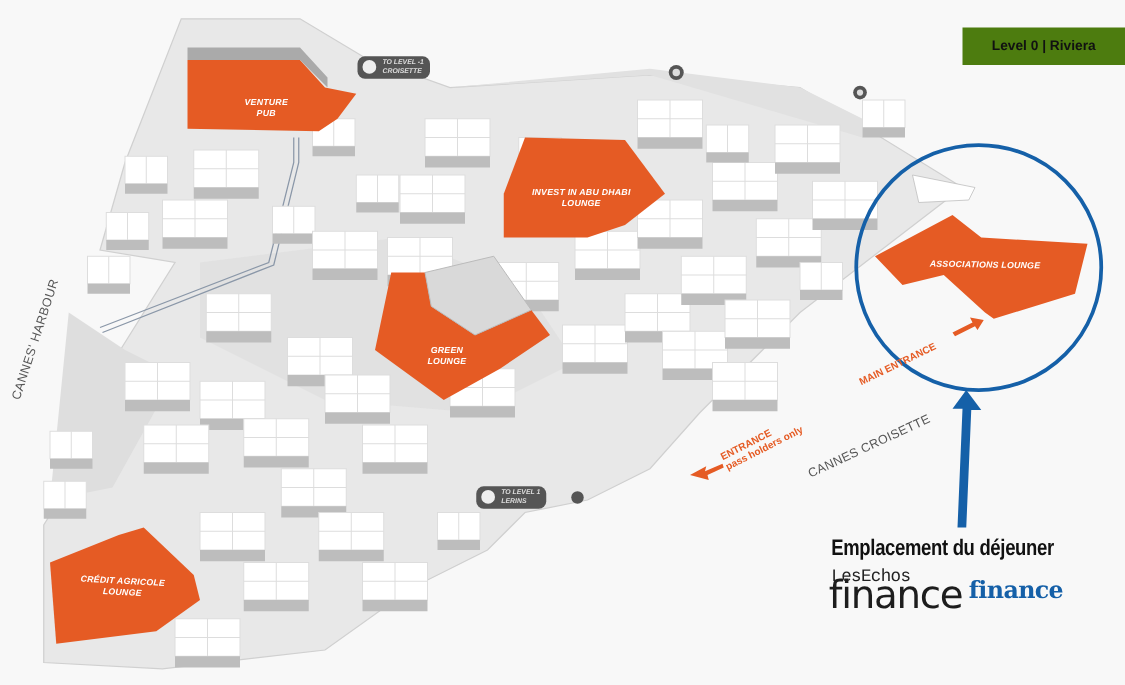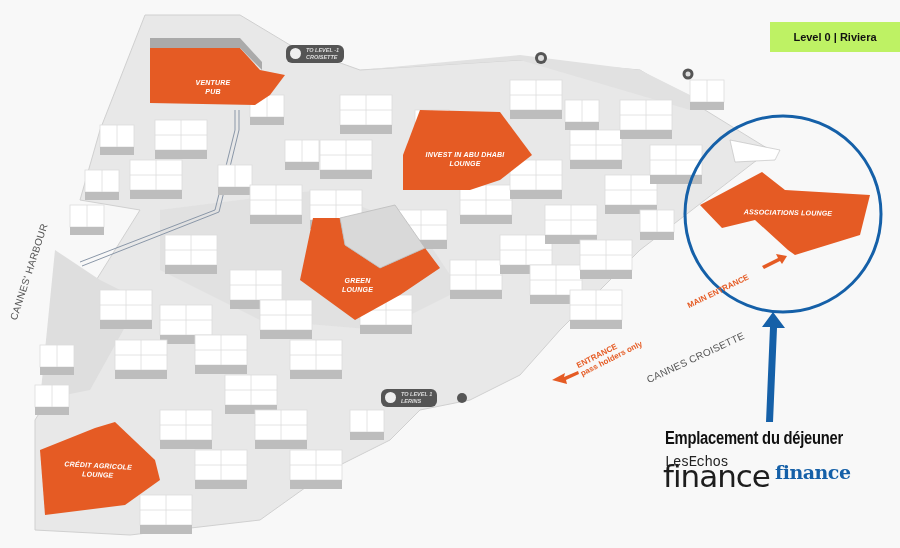--- a/index.html
+++ b/index.html
@@ -2,21 +2,21 @@
 <html><head>
 <meta charset="utf-8">
 <style>
   html, body { margin:0; padding:0; }
   body { width:900px; height:548px; background:#f8f8f8; position:relative; overflow:hidden; font-family:"Liberation Sans", sans-serif; }
   #map { position:absolute; left:0; top:0; width:900px; height:548px; }
   .lbl { position:absolute; font-family:"Liberation Sans", sans-serif; }
   .lounge-lbl { color:#fff; font-weight:bold; font-style:italic; font-size:7px; text-align:center; line-height:9px; letter-spacing:0.2px; }
   .level-menu { position:absolute; left:770px; top:22px; width:130px; }
   .level-item { height:25px; line-height:25px; text-align:center; font-size:10px; color:#888; font-weight:bold; cursor:pointer; }
-  .level-item.active { background:#bef264; color:#111; font-size:11px; height:30px; line-height:30px; }
+  .level-item.active { background:#4d7c0f; color:#111; font-size:11px; height:30px; line-height:30px; }
   .badge { position:absolute; background:#555; border-radius:6px; color:#ddd; font-size:5.5px; font-weight:bold; font-style:italic; line-height:7px; padding:2px 5px 2px 20px; }
   .badge .ico { position:absolute; left:4px; top:3px; width:11px; height:11px; border-radius:50%; background:#eee; }
   .entrance { color:#e55b24; font-weight:bold; font-size:8px; line-height:9px; transform-origin:left top; }
   .street { color:#555; font-size:10px; letter-spacing:0.3px; transform-origin:left top; }
   .caption { position:absolute; left:665px; top:428px; font-family:"Liberation Sans", sans-serif; font-weight:bold; font-size:18px; color:#111; transform:scaleX(0.82); transform-origin:left top; letter-spacing:-0.3px; }
   .logo { position:absolute; left:663px; top:454px; }
   .logo .les { font-family:Liberation Mono, monospace; font-size:14px; color:#222; letter-spacing:-0.5px; position:absolute; left:2px; top:0; }
   .logo .cap { font-family:"DejaVu Sans", sans-serif; font-size:31px; color:#1d1d1d; position:absolute; left:0; top:4px; letter-spacing:-1px; }
   .logo .fin { font-family:"DejaVu Serif", serif; font-weight:bold; font-size:19px; color:#1560a8; position:absolute; left:112px; top:7px; letter-spacing:-0.5px;text-align:right; }
 </style>

